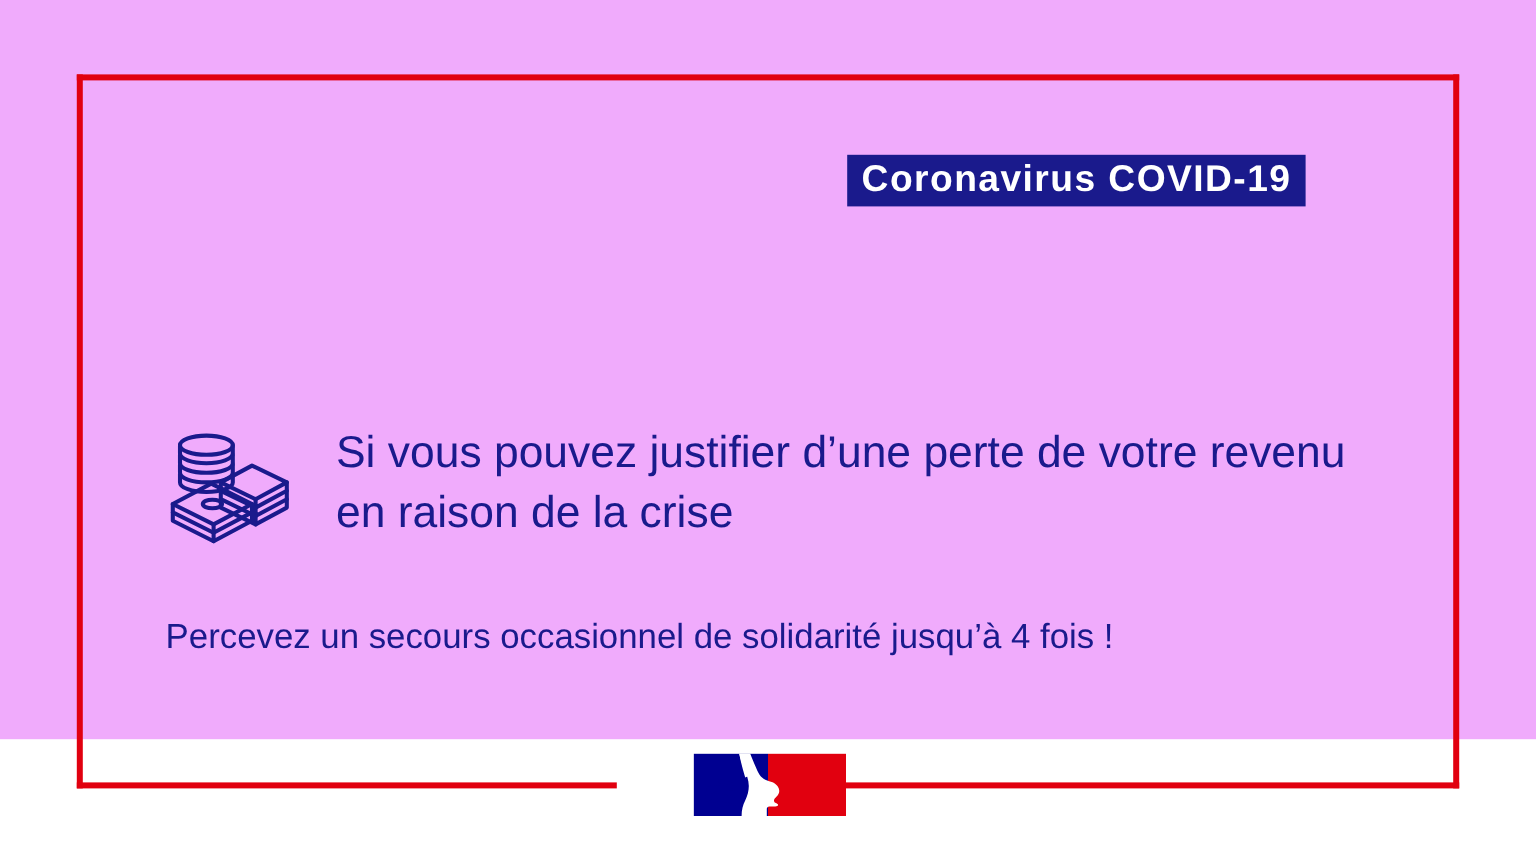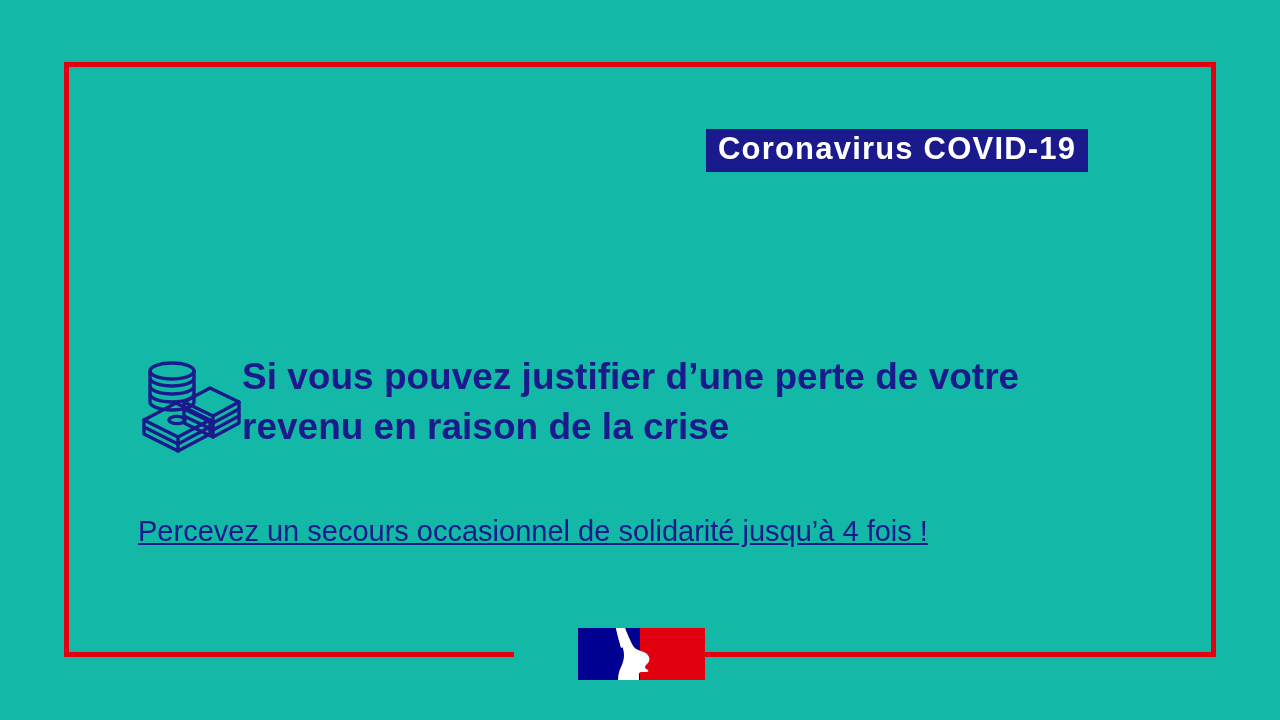--- a/index.html
+++ b/index.html
@@ -11,22 +11,22 @@
     width: 1280px;
     height: 720px;
     background: #ffffff;
     font-family: "Liberation Sans", sans-serif;
     overflow: hidden;
   }
 
   .poster {
     position: relative;
     width: 1280px;
-    height: 720px;
-    background: #14b8a6;
+    height: 616px;
+    background: #f0abfc;
   }
 
   
   .frame-top,
   .frame-bottom-left,
   .frame-bottom-right {
     position: absolute;
     height: 5px;
     background: #e1000f;
   }
@@ -81,37 +81,37 @@
     align-items: flex-start;
   }
   .money-icon {
     flex: 0 0 auto;
     width: 104px;
     height: 98px;
     margin-top: 6px;
   }
   .lead-text {
     flex: 1 1 auto;
+    margin-left: 38px;
     color: #1a1a8c;
     font-size: 37px;
-    font-weight: 700;
+    font-weight: 400;
     line-height: 1.35;
   }
 
   
   .closing-line {
     position: absolute;
     left: 138px;
     top: 513px;
     width: 1020px;
     color: #1a1a8c;
     font-size: 29px;
     font-weight: 400;
     line-height: 1.3;
-    text-decoration: underline;
   }
 
   
   .marianne-logo {
     position: absolute;
     left: 578px;
     top: 628px;
     width: 127px;
     height: 52px;
     background: #ffffff;

